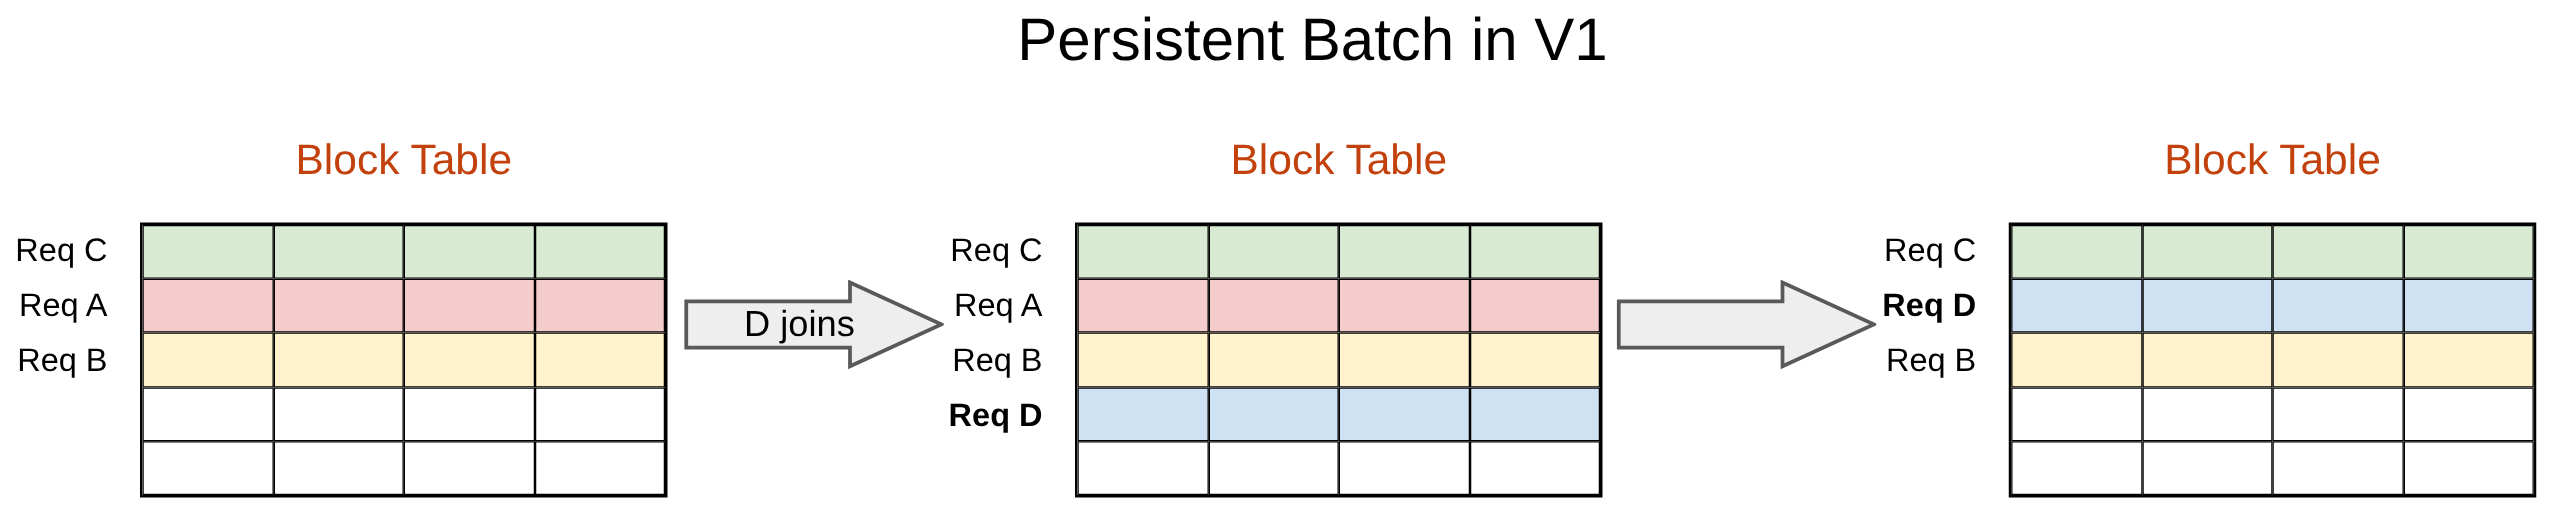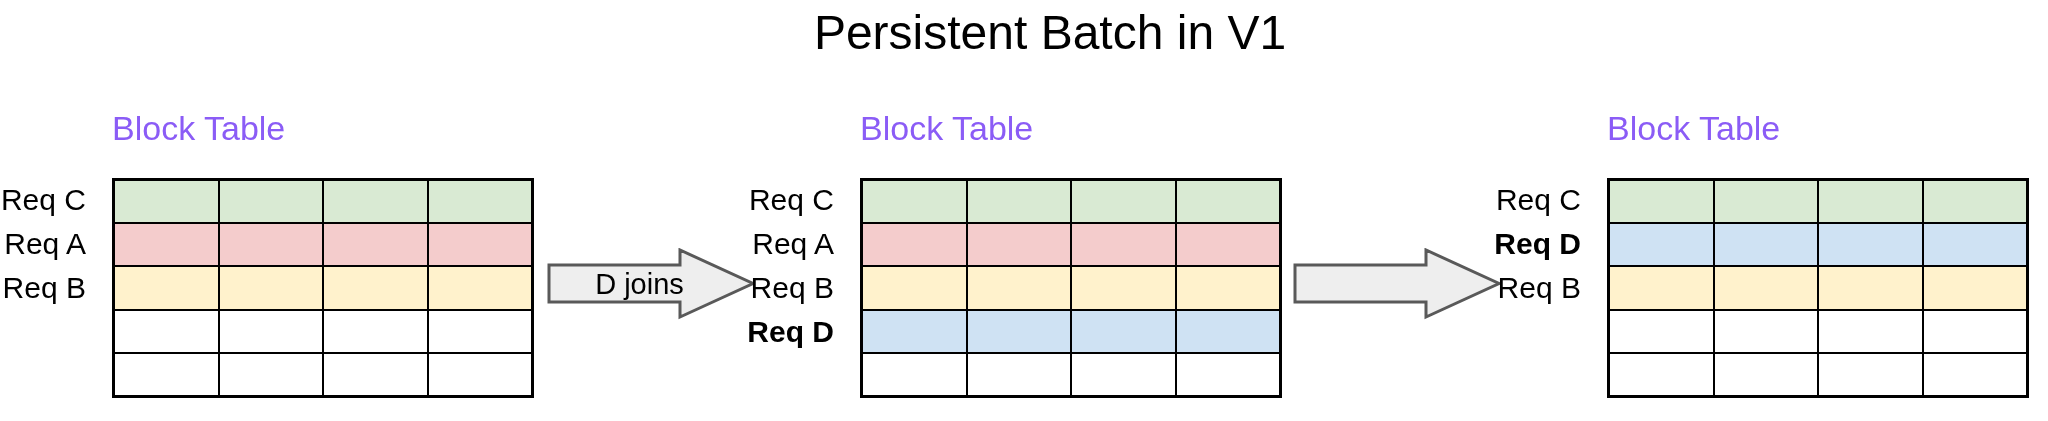--- a/index.html
+++ b/index.html
@@ -31,38 +31,38 @@
     top: 108px;
     width: 422px;
     height: 292px;
   }
   .group-1 { left: 112px; }
   .group-2 { left: 860px; }
   .group-3 { left: 1607px; }
   .heading {
     margin: 0;
     width: 100%;
-    text-align: left;
+    text-align: center;
     font-size: 34px;
     font-weight: normal;
-    color: #8b5cf6;
+    color: #c2410c;
     line-height: 1.2;
   }
   .labels {
     position: absolute;
     left: -112px;
     top: 70px;
     width: 86px;
   }
   .rowlabel {
     height: 44px;
     display: flex;
     align-items: center;
     justify-content: flex-end;
-    font-size: 30px;
+    font-size: 26px;
     color: #000000;
     white-space: nowrap;
   }
   .grid {
     position: absolute;
     left: 0;
     top: 70px;
     width: 422px;
     height: 220px;
     box-sizing: border-box;
@@ -74,21 +74,21 @@
     flex: 1;
     display: flex;
   }
   .cell {
     flex: 1;
     box-sizing: border-box;
     border: 1.5px solid #000000;
   }
   .arrow {
     position: absolute;
-    top: 248px;
+    top: 224px;
     width: 208px;
     height: 72px;
   }
   .arrow-1 { left: 547px; }
   .arrow-2 { left: 1293px; }
   .arrow svg {
     position: absolute;
     left: 0;
     top: 0;
     width: 208px;

